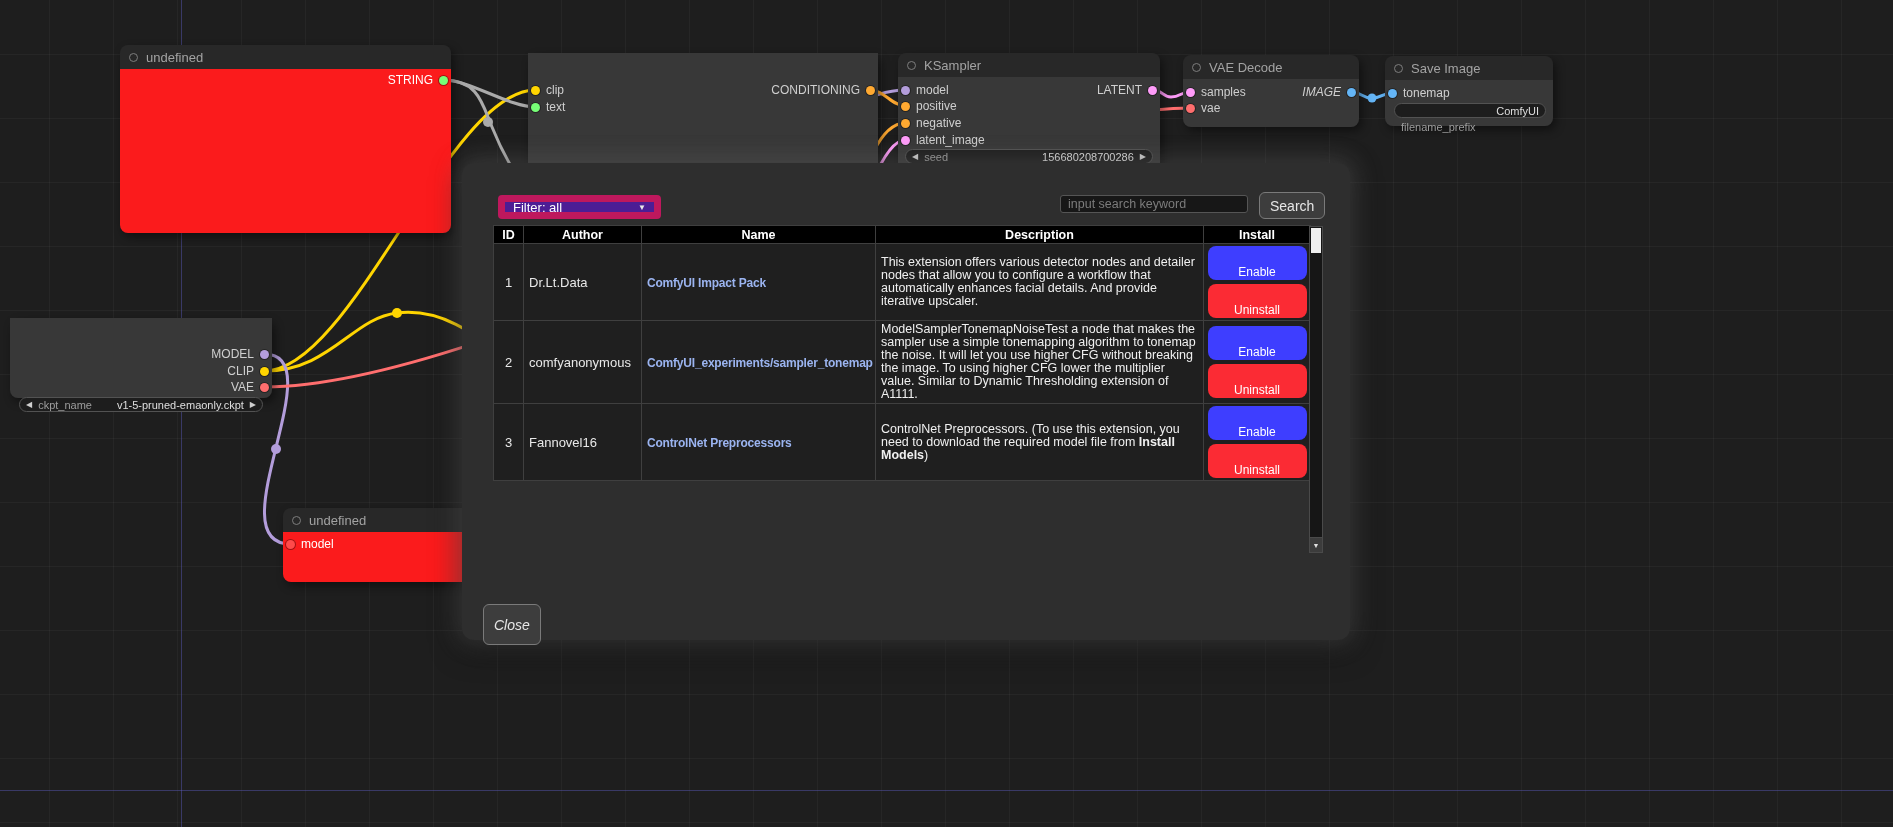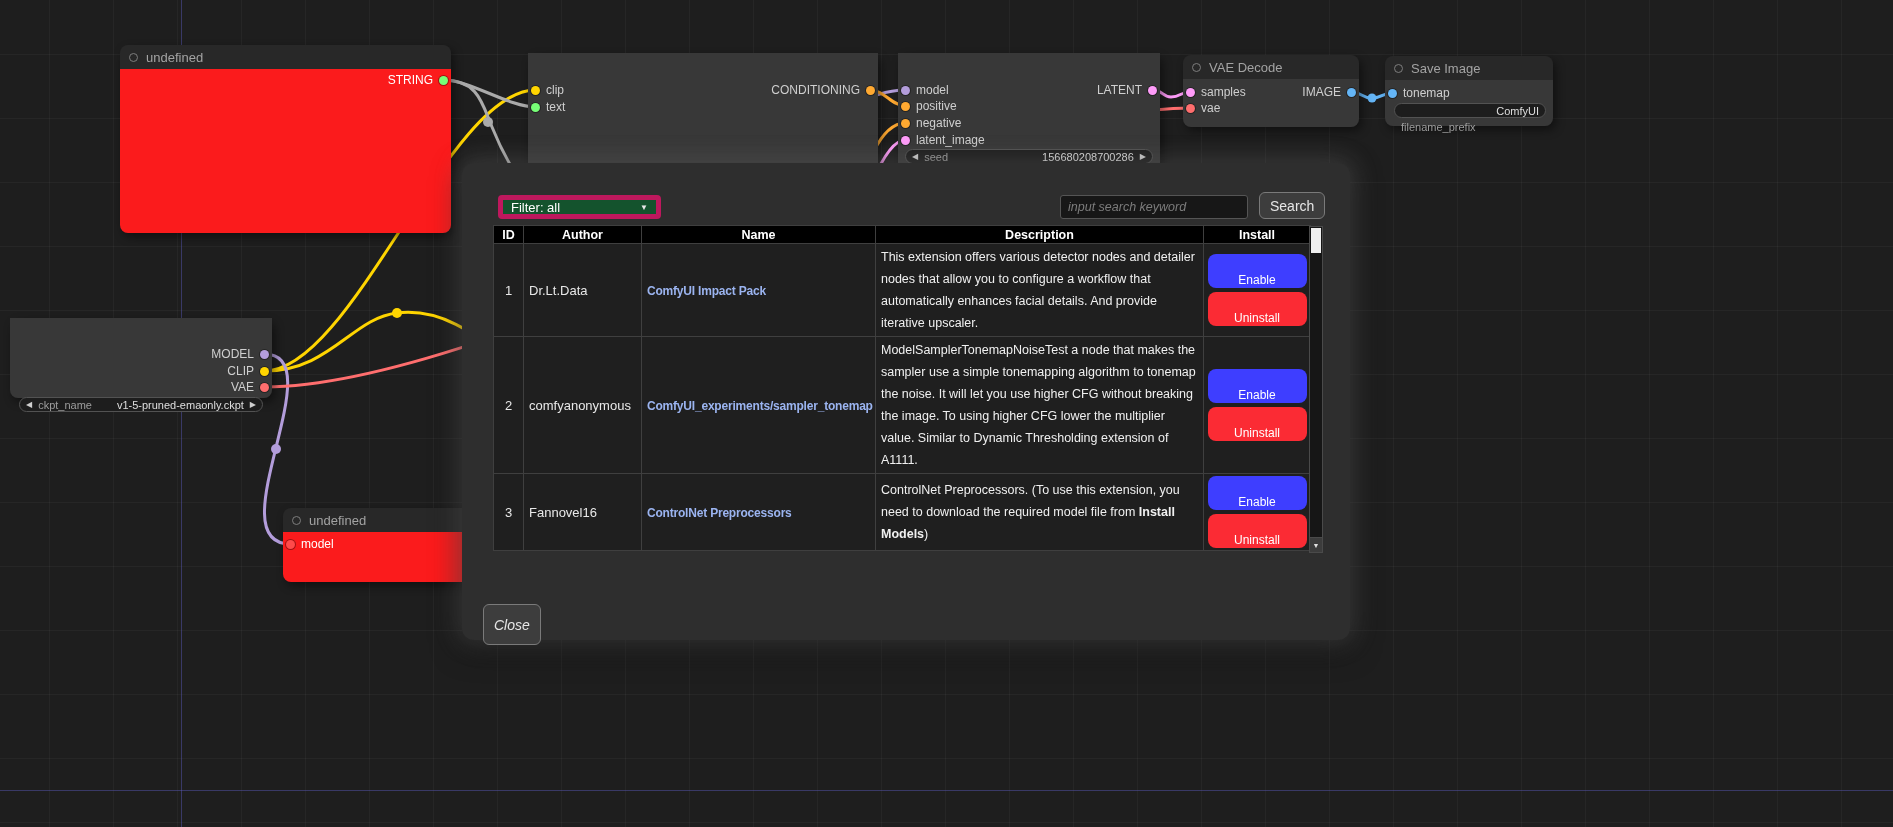--- a/index.html
+++ b/index.html
@@ -53,28 +53,28 @@
   .widget .wvalue{margin-left:auto;color:#dfdfdf;margin-right:6px;overflow:hidden;}
 
   
   .modal{
     position:absolute;left:462px;top:163px;width:888px;height:477px;z-index:5;
     background:#2e2e2e;border-radius:12px;
     box-shadow:0 0 24px 4px rgba(190,190,190,0.22), 0 8px 30px rgba(0,0,0,0.6);
   }
   .filter-select{
     position:absolute;left:36px;top:32px;width:163px;height:24px;
-    background:#14532d;color:#fff;border:5px solid #be185d;border-radius:4px;
+    background:#4c1d95;color:#fff;border:7px solid #be185d;border-radius:4px;
     display:flex;align-items:center;padding:0 8px;font-size:13px;box-sizing:border-box;cursor:pointer;
   }
   .filter-select .chev{margin-left:auto;font-size:8px;color:#e8e8e8;}
   .search-input{
-    position:absolute;left:598px;top:32px;width:188px;height:24px;
+    position:absolute;left:598px;top:32px;width:188px;height:18px;
     background:#171717;border:1px solid #555;border-radius:3px;color:#cfcfcf;
-    font-size:12.5px;padding:0 7px;box-sizing:border-box;font-family:"Liberation Sans",sans-serif;font-style:italic;
+    font-size:12.5px;padding:0 7px;box-sizing:border-box;font-family:"Liberation Sans",sans-serif;
   }
   .search-input::placeholder{color:#7c7c7c;}
   .btn{
     background:#3d3d3d;border:1px solid #7a7a7a;border-radius:6px;color:#e6e6e6;
     font-size:14px;padding:2px 10px;cursor:pointer;font-family:"Liberation Sans",sans-serif;
   }
   .search-btn{position:absolute;left:797px;top:29px;height:27px;}
   .close-btn{position:absolute;left:21px;top:441px;height:41px;padding:1px 10px;font-style:italic;}
 
   .ext-table{
@@ -83,21 +83,21 @@
     color:#e8e8e8;font-size:13px;
   }
   .ext-table th{
     background:#000;color:#fff;font-size:12.5px;font-weight:bold;
     border:1px solid #3f3f3f;height:17px;padding:0 2px;
   }
   .ext-table td{border:1px solid #3f3f3f;padding:2px 5px;vertical-align:middle;}
   .c-id{text-align:center;}
   .c-name{overflow:hidden;margin-top:48px;}
   .c-name a{font-weight:bold;font-size:12px;text-decoration:none;white-space:nowrap;letter-spacing:-0.2px;}
-  .c-desc{font-size:12.5px;line-height:22px;vertical-align:top;color:#f0f0f0;}
+  .c-desc{font-size:12.5px;line-height:13px;vertical-align:top;color:#f0f0f0;}
   .c-install{padding:2px;}
   .install-stack{display:flex;flex-direction:column;align-items:center;gap:4px;}
   .pill{
     width:99px;height:21px;border:none;border-radius:8px;color:#fff;
     font-size:12px;line-height:19px;cursor:pointer;font-family:"Liberation Sans",sans-serif;padding:17px;
   }
   .scrollbar{
     position:absolute;left:847px;top:63px;width:14px;height:327px;
     background:#161616;border:1px solid #4a4a4a;box-sizing:border-box;
   }
@@ -155,20 +155,24 @@
       <span class="dot" style="background: rgb(119, 255, 119);"></span>
       <span>text</span>
     </div>
     <div class="slot out" style="top:30px;">
       <span class="dot" style="background: rgb(255, 169, 49);"></span>
       <span>CONDITIONING</span>
     </div>
   </div>
 
   <div class="node" style="left:898px;top:53px;width:262px;">
+    <div class="node-title">
+      <span class="title-dot"></span>
+      <span>KSampler</span>
+    </div>
     <div class="node-body" style="height:146px;"></div>
     <div class="slot in" style="top:30px;">
       <span class="dot" style="background: rgb(179, 157, 219);"></span>
       <span>model</span>
     </div>
     <div class="slot in" style="top:46px;">
       <span class="dot" style="background: rgb(255, 169, 49);"></span>
       <span>positive</span>
     </div>
     <div class="slot in" style="top:63px;">
@@ -198,21 +202,21 @@
     </div>
     <div class="node-body" style="height:48px;"></div>
     <div class="slot in" style="top:30px;">
       <span class="dot" style="background: rgb(255, 156, 249);"></span>
       <span>samples</span>
     </div>
     <div class="slot in" style="top:46px;">
       <span class="dot" style="background: rgb(255, 110, 110);"></span>
       <span>vae</span>
     </div>
-    <div class="slot out" style="top:30px;">
+    <div class="slot out" style="top:30px;font-style:italic;">
       <span class="dot" style="background: rgb(100, 181, 246);"></span>
       <span>IMAGE</span>
     </div>
   </div>
 
   <div class="node" style="left:1385px;top:56px;width:168px;">
     <div class="node-title">
       <span class="title-dot"></span>
       <span>Save Image</span>
     </div>

